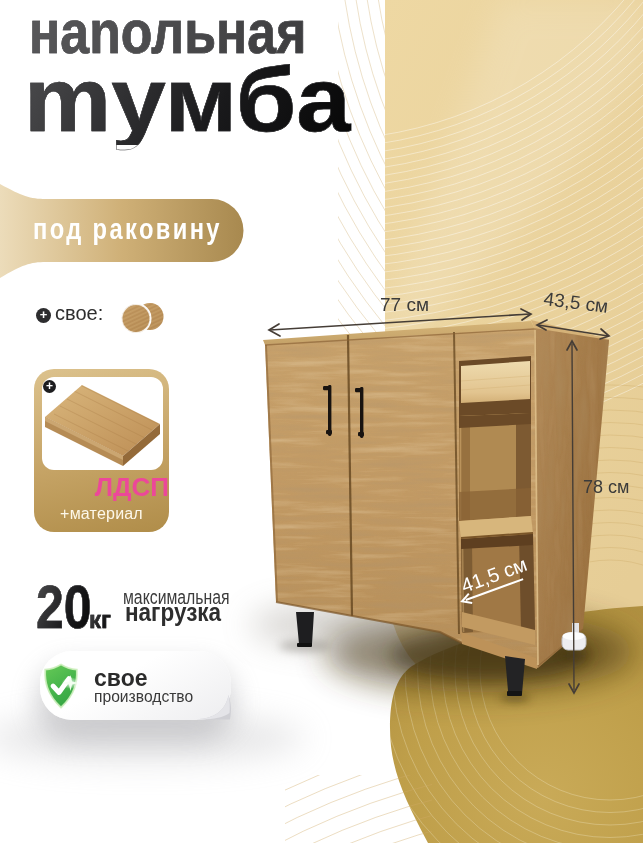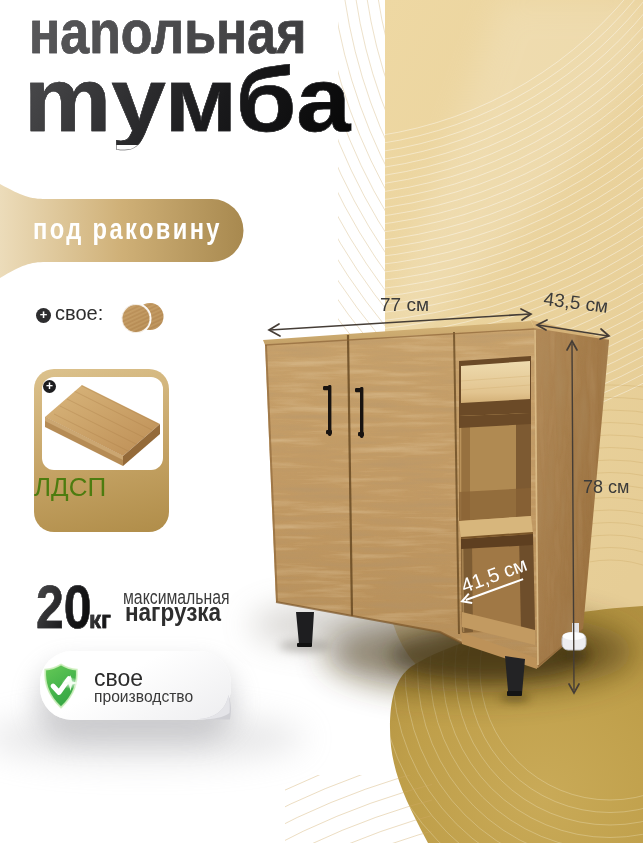--- a/index.html
+++ b/index.html
@@ -403,21 +403,22 @@
  <line x1="20" y1="28" x2="98" y2="67"></line>
  <line x1="27" y1="21" x2="105" y2="60"></line>
  <line x1="34" y1="13" x2="112" y2="52"></line>
  <line x1="40" y1="7" x2="118" y2="46"></line>
 </g>
 <polygon points="5,39 83,78 83,88 5,49" fill="#b68c55"></polygon>
 <polygon points="5,39 83,78 83,82 5,43" fill="#cba671"></polygon>
 <polygon points="83,78 120,46 120,56 83,88" fill="#946a39"></polygon>
 </svg>
 <div class="abs" style="left:43px;top:380px;width:13px;height:13px;border-radius:50%;background:#1d1d1f;color:#fff;font-size:12px;font-weight:bold;text-align:center;line-height:12px">+</div>
-<div class="abs" style="left:34px;top:472px;width:135px;text-align:left;color:#4d7c0f;font-weight:normal;font-size:26px">ЛДСП</div>
+<div class="abs" style="left:34px;top:472px;width:135px;text-align:right;color:#ec4899;font-weight:bold;font-size:26px">ЛДСП</div>
+<div class="abs" style="left:34px;top:505px;width:135px;text-align:center;color:#fdf8ea;font-size:16px;letter-spacing:0.2px">+материал</div>
 
 <div class="abs h1b" style="left:36px;top:577px;font-size:61px;line-height:61px;transform:scaleX(0.82);transform-origin:0 0">20</div>
 <div class="abs h1b" style="left:89px;top:608px;font-size:24px;line-height:24px">кг</div>
 <div class="abs" style="left:123px;top:586px;font-size:20px;color:#3c3c3c;transform:scaleX(0.79);transform-origin:0 0;white-space:nowrap">максимальная</div>
 <div class="abs" style="left:125px;top:598px;font-size:25px;font-weight:bold;color:#2e2e2e;transform:scaleX(0.9);transform-origin:0 0;white-space:nowrap">нагрузка</div>
 
 <div class="abs" style="left:40px;top:651px;width:191px;height:69px;border-radius:32px;background:linear-gradient(150deg,#ffffff 40%,#ededef);box-shadow:0 16px 26px 4px rgba(135,135,140,0.33)"></div>
 <svg class="abs" style="left:190px;top:688px" width="42" height="33" viewBox="0 0 42 33">
  <path d="M6,31.2 C24,31.2 36,22 38.5,7 C42,18 41,26 40,31.4 Z" fill="#cfcfd4"></path>
  <path d="M6,31.2 C24,31.2 36,22 38.5,7 C40,14 40,20 39.5,25 C33,30 20,32 6,31.2 Z" fill="#e4e4e8"></path>
@@ -432,16 +433,16 @@
 <radialGradient id="flare" cx="0.5" cy="0.5" r="0.5">
           <stop offset="0" stop-color="#ffffff" stop-opacity="0.95"></stop>
           <stop offset="1" stop-color="#ffffff" stop-opacity="0"></stop>
         </radialGradient>
       </defs>
 <path d="M20,2.5 C25.5,5.8 31,7.3 35.8,7.7 C36.3,19 34.5,32 20,45.5 C5.5,32 3.7,19 4.2,7.7 C9,7.3 14.5,5.8 20,2.5 Z" fill="url(#sh)" stroke="#cdeebc" stroke-width="1.8" stroke-opacity="0.9"></path>
 <path d="M12,24 L18,30.5 L28,16.5" fill="none" stroke="#fff" stroke-width="4.8" stroke-linecap="round" stroke-linejoin="round"></path>
 <ellipse cx="29.5" cy="21" rx="9" ry="6" fill="url(#flare)"></ellipse>
 <path d="M29.5,13 L31.1,19.4 L37.5,21 L31.1,22.6 L29.5,29 L27.9,22.6 L21.5,21 L27.9,19.4 Z" fill="#f4fff2" opacity="0.95"></path>
 </svg>
-<div class="abs" style="left:94px;top:665px;font-size:23px;font-weight:normal;color:#2b2b2b">свое</div>
+<div class="abs" style="left:94px;top:665px;font-size:23px;font-weight:bold;color:#2b2b2b">свое</div>
 <div class="abs" style="left:94px;top:687px;font-size:17px;color:#3a3a3a;transform:scaleX(0.92);transform-origin:0 0;white-space:nowrap">производство</div>
 
 </div>
 
 </body></html>

